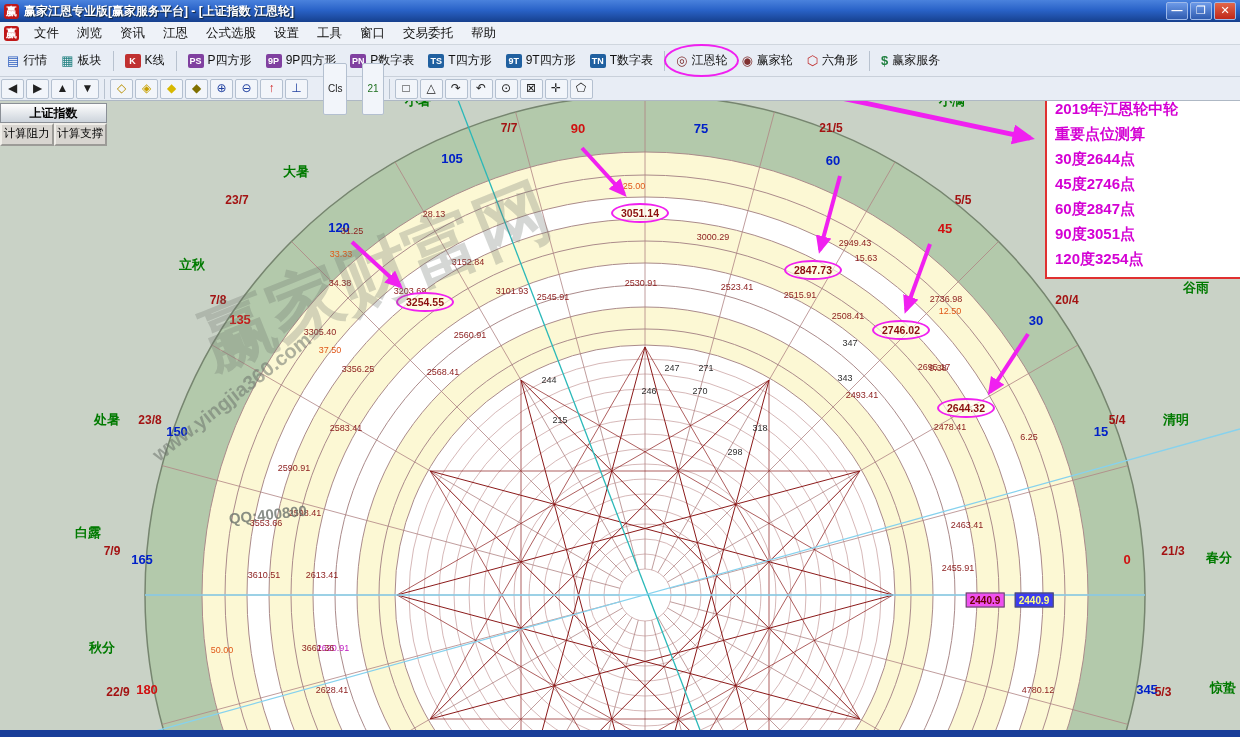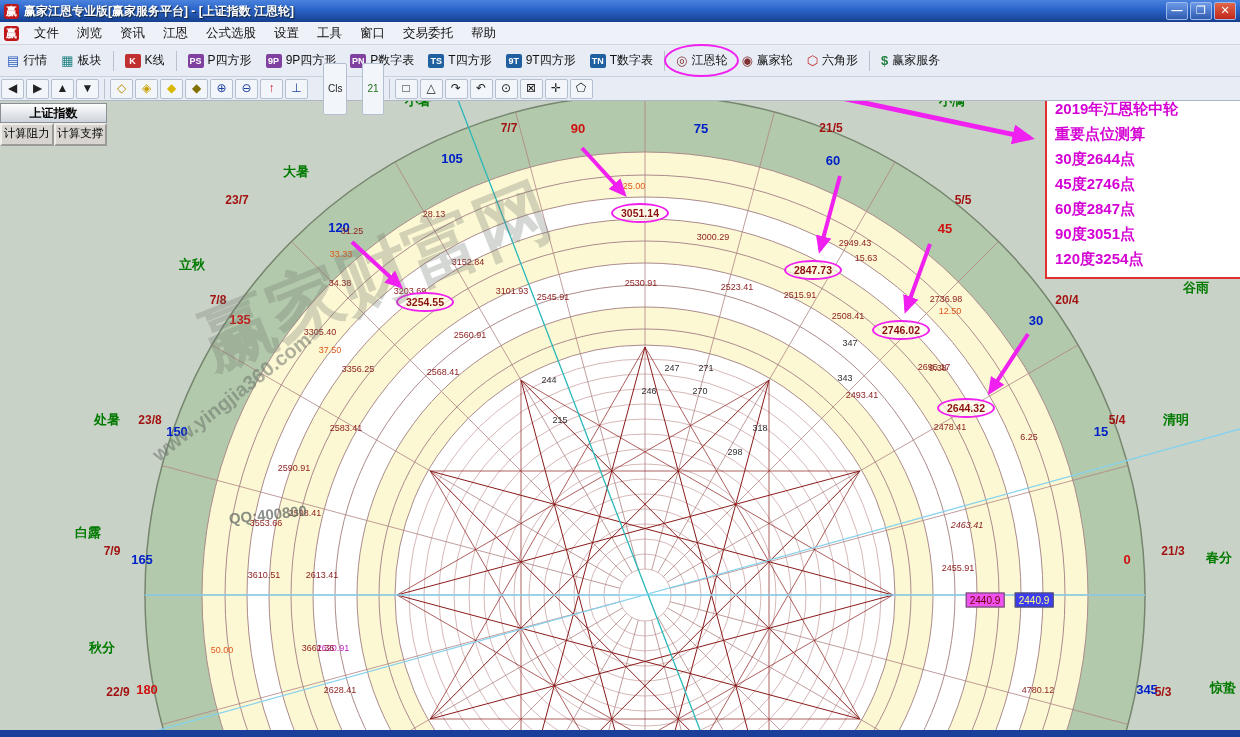--- a/index.html
+++ b/index.html
@@ -50,21 +50,21 @@
   #labels{position:absolute;left:0;top:0;width:1240px;height:737px;z-index:5;pointer-events:none;}
   .lbl{position:absolute;transform:translate(-50%,-50%);white-space:nowrap;}
   .deg{font-size:13px;font-weight:bold;}
   .deg.blue{color:#0020c8;}  .deg.red{color:#d01010;}
   .term{font-size:13px;font-weight:bold;color:#007a00;}
   .date{font-size:12px;font-weight:bold;color:#a31212;}
   .num{font-size:9px;}
   .num.r{color:#8b1c1c;} .num.o{color:#e05818;} .num.m{color:#c020c0;} .num.k{color:#303030;}
   .hl{font-size:10.5px;font-weight:bold;color:#8b1010;border:2px solid #f020f0;border-radius:50%;
       padding:2px 8px;background:rgba(255,255,235,.65);}
-  .chip{font-size:10px;font-weight:normal;padding:1px 3px;border:1px solid #555;}
+  .chip{font-size:10px;font-weight:bold;padding:1px 3px;border:1px solid #555;}
   .wm{position:absolute;color:#6d746d;transform-origin:left top;white-space:nowrap;font-weight:bold;}
 
   
   .sidebar{position:absolute;left:0;top:103px;width:107px;z-index:6;font-size:12px;}
   .sb-title{height:18px;line-height:18px;text-align:center;background:linear-gradient(#fdfdfd,#cdd4dc);
     border:1px solid #8a8f96;color:#000;font-weight:bold;}
   .sb-row{height:17px;line-height:17px;background:#a9d5f5;border-bottom:1px solid #e8f2fb;
     padding-left:2px;color:#000;white-space:nowrap;overflow:hidden;font-size:11.5px;}
   .sb-btns{display:flex;}
   .sb-btn{flex:1;height:19px;line-height:17px;text-align:center;background:#d8d5d0;
@@ -338,26 +338,26 @@
       <span class="lbl num r" style="left: 737px; top: 287px;">2523.41</span>
       <span class="lbl num r" style="left: 800px; top: 295px;">2515.91</span>
       <span class="lbl num r" style="left: 848px; top: 316px;">2508.41</span>
       <span class="lbl num r" style="left: 470px; top: 335px;">2560.91</span>
       <span class="lbl num r" style="left: 443px; top: 372px;">2568.41</span>
       <span class="lbl num r" style="left: 346px; top: 428px;">2583.41</span>
       <span class="lbl num r" style="left: 294px; top: 468px;">2590.91</span>
       <span class="lbl num r" style="left: 305px; top: 513px;">2598.41</span>
       <span class="lbl num r" style="left: 322px; top: 575px;">2613.41</span>
       <span class="lbl num m" style="left: 333px; top: 648px;">2620.91</span>
-      <span class="lbl num r" style="left: 340px; top: 690px; text-align: center;">2628.41</span>
+      <span class="lbl num r" style="left: 332px; top: 690px; text-align: center;">2628.41</span>
       <span class="lbl num r" style="left: 946px; top: 299px;">2736.98</span>
       <span class="lbl num r" style="left: 934px; top: 367px;">2695.17</span>
       <span class="lbl num r" style="left: 862px; top: 395px;">2493.41</span>
       <span class="lbl num r" style="left: 950px; top: 427px;">2478.41</span>
-      <span class="lbl num r" style="left: 967px; top: 525px; font-style: italic;">2463.41</span>
+      <span class="lbl num r" style="left: 967px; top: 525px;">2463.41</span>
       <span class="lbl num r" style="left: 958px; top: 568px;">2455.91</span>
       <span class="lbl num r" style="left: 266px; top: 523px;">3553.66</span>
       <span class="lbl num r" style="left: 264px; top: 575px;">3610.51</span>
       <span class="lbl num r" style="left: 270px; top: 648px; margin-left: 48px;">3661.36</span>
       <span class="lbl num r" style="left: 1038px; top: 690px;">4780.12</span>
       <span class="lbl num k" style="left: 850px; top: 343px;">347</span>
       <span class="lbl num k" style="left: 845px; top: 378px;">343</span>
       <span class="lbl num k" style="left: 672px; top: 368px;">247</span>
       <span class="lbl num k" style="left: 706px; top: 368px;">271</span>
       <span class="lbl num k" style="left: 649px; top: 391px;">246</span>

